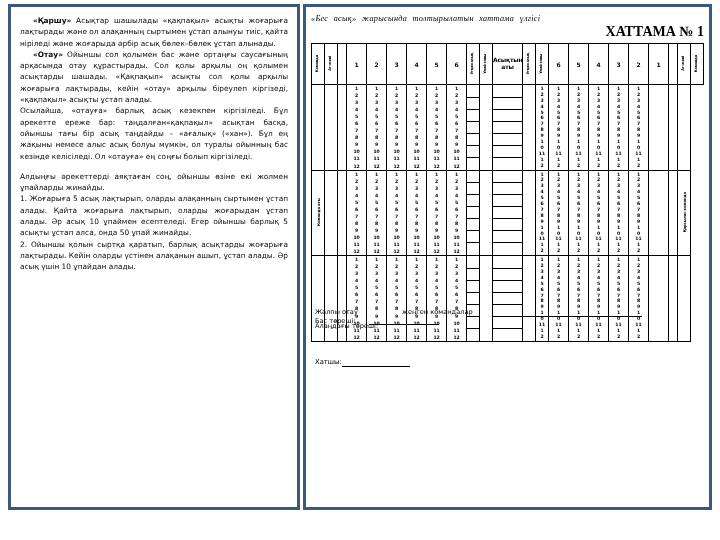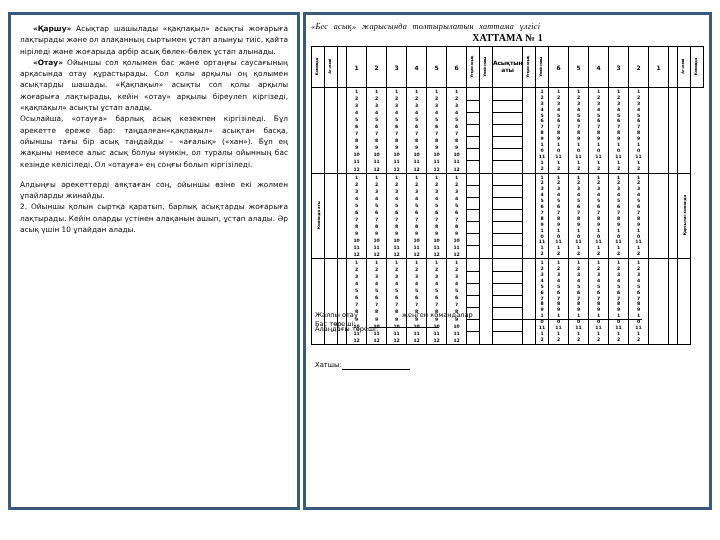--- a/index.html
+++ b/index.html
@@ -7,21 +7,21 @@
     width:720px;height:540px;
     background:#ffffff;
     font-family:"Liberation Serif", serif;
     overflow:hidden;
     position:relative;
   }
   .page{
     position:absolute;inset:0;
     display:flex;
     gap:3px;
-    padding:12px 8px 30px 8px;
+    padding:4px 8px 30px 8px;
     box-sizing:border-box;
   }
 
   
   .panel{
     border:3px solid var(--frame);
     background:#fff;
     box-sizing:border-box;
     position:relative;
   }
@@ -55,22 +55,22 @@
     font-family:"Liberation Serif", serif;
     font-style:italic;
     font-size:8.2px;
     letter-spacing:.3px;
     margin:2px 0 1px 0;
     word-spacing:3px;
   }
   .doc-title{
     font-family:"Liberation Serif", serif;
     font-weight:bold;
-    font-size:10px;
-    text-align:center;
+    font-size:14px;
+    text-align:right;
     margin:0 0 3px 0;
   }
 
   
   .proto{
     border-collapse:collapse;
     width:100%;
     table-layout:fixed;
     font-family:"DejaVu Sans", sans-serif;
     font-size:5px;
@@ -166,20 +166,21 @@
 
 <div class="page" style="--frame:#3a5a7d">
 
   <div class="panel panel-left">
     <div class="body-text">
       <p class="indent"><span class="bold">«Қаршу»</span><span>  Асықтар шашылады «қақпақыл» асықты жоғарыға лақтырады және ол алақанның сыртымен ұстап алынуы тиіс, қайта ніріледі және жоғарыда әрбір асық бөлек–бөлек ұстап алынады.</span></p>
       <p class="indent"><span class="bold">«Отау»</span><span>  Ойыншы сол қолымен бас және ортаңғы саусағының арқасында отау құрастырады.  Сол қолы арқылы оң қолымен асықтарды шашады. «Қақпақыл» асықты сол қолы арқылы жоғарыға лақтырады, кейін «отау» арқылы біреулеп кіргізеді, «қақпақыл» асықты ұстап алады.</span></p>
       <p> Осылайша, «отауға» барлық асық кезекпен кіргізіледі. Бұл әрекетте ереже бар: таңдалған«қақпақыл»  асықтан басқа, ойыншы тағы бір асық таңдайды – «ағалық» («хан»). Бұл ең жақыны немесе алыс асық болуы мүмкін, ол туралы ойынның бас кезінде келісіледі. Ол «отауға» ең соңғы болып кіргізіледі.</p>
       <div class="spacer"></div>
       <p>Алдыңғы әрекеттерді аяқтаған соң, ойыншы өзіне екі жолмен ұпайларды жинайды.</p>
+      <p>1. Жоғарыға 5 асық лақтырып, оларды алақанның сыртымен ұстап алады. Қайта жоғарыға лақтырып,     оларды жоғарыдан ұстап алады.  Әр асық 10 ұпаймен есептеледі. Егер ойыншы барлық 5 асықты ұстап алса, онда 50 ұпай жинайды.</p>
       <p>2. Ойыншы қолын сыртқа қаратып, барлық асықтарды жоғарыға лақтырады. Кейін оларды үстінен алақанын ашып, ұстап алады. Әр асық үшін 10 ұпайдан алады.</p>
     </div>
   </div>
 
   <div class="panel panel-right">
 
     <div class="doc-subtitle">«Бес асық» жарысында толтырылатын хаттама үлгісі</div>
     <div class="doc-title">ХАТТАМА № 1</div>
 
     <table class="proto">

